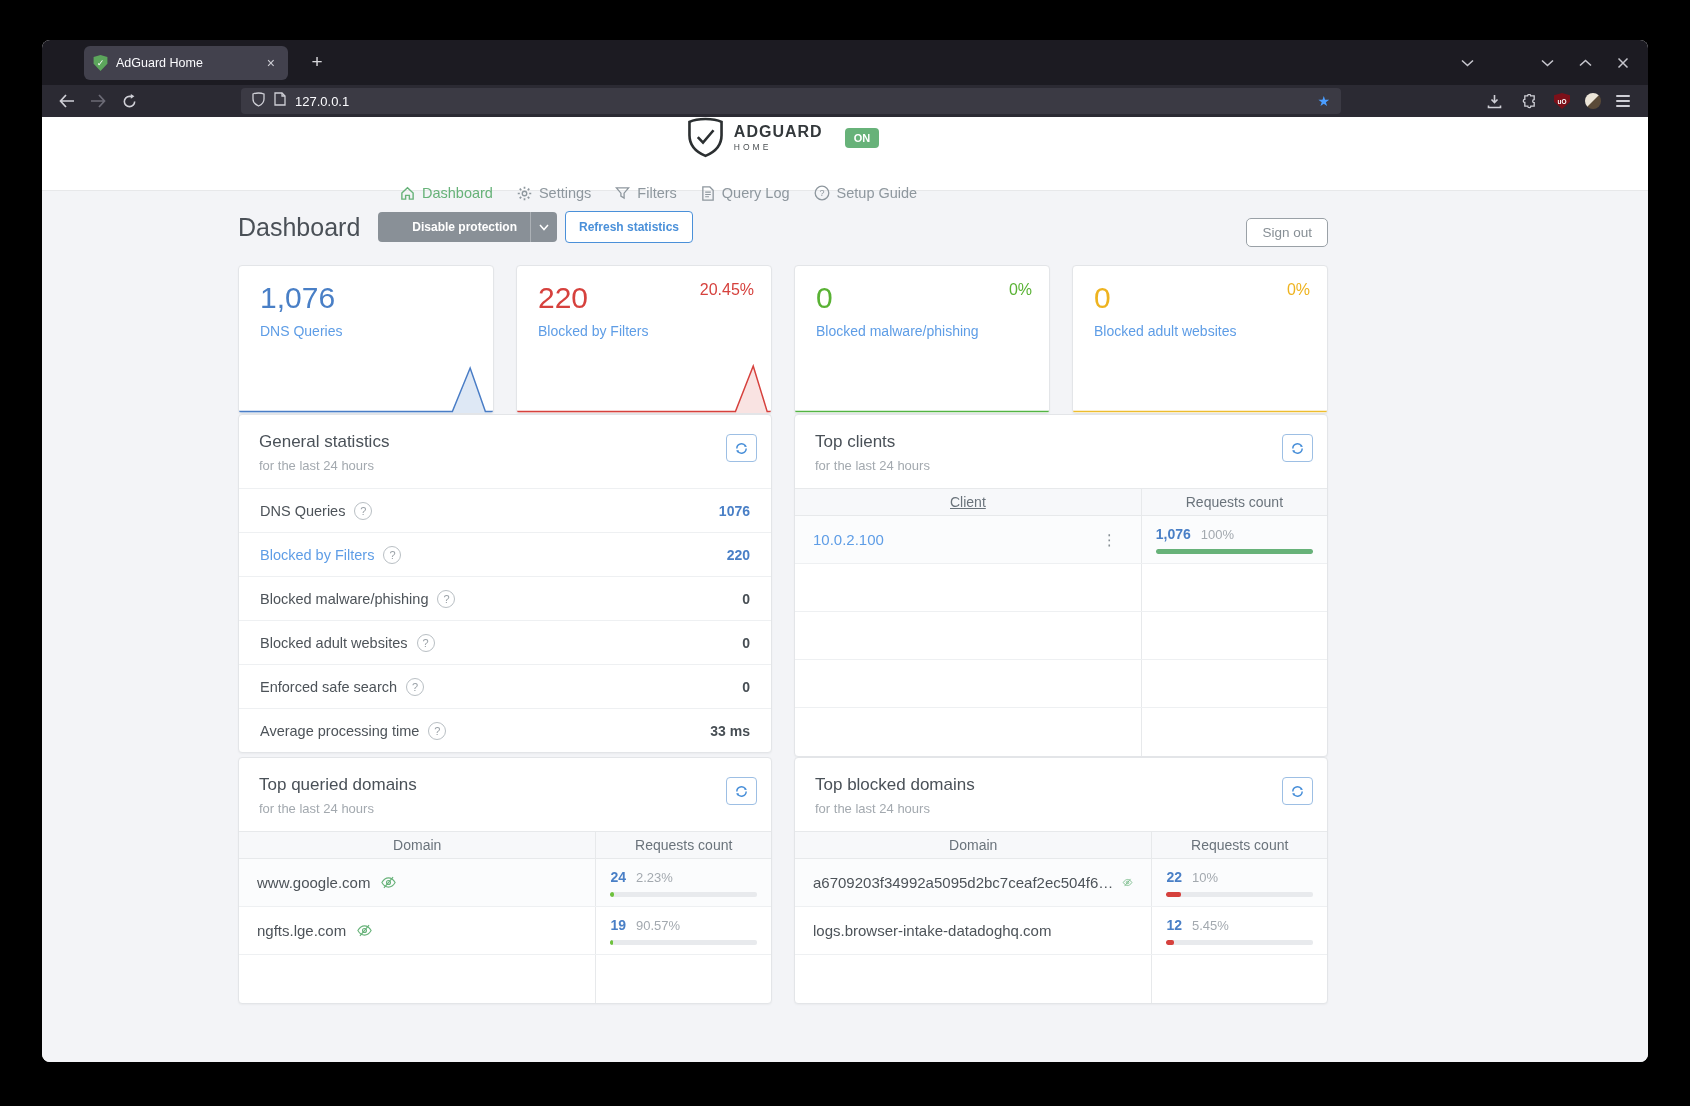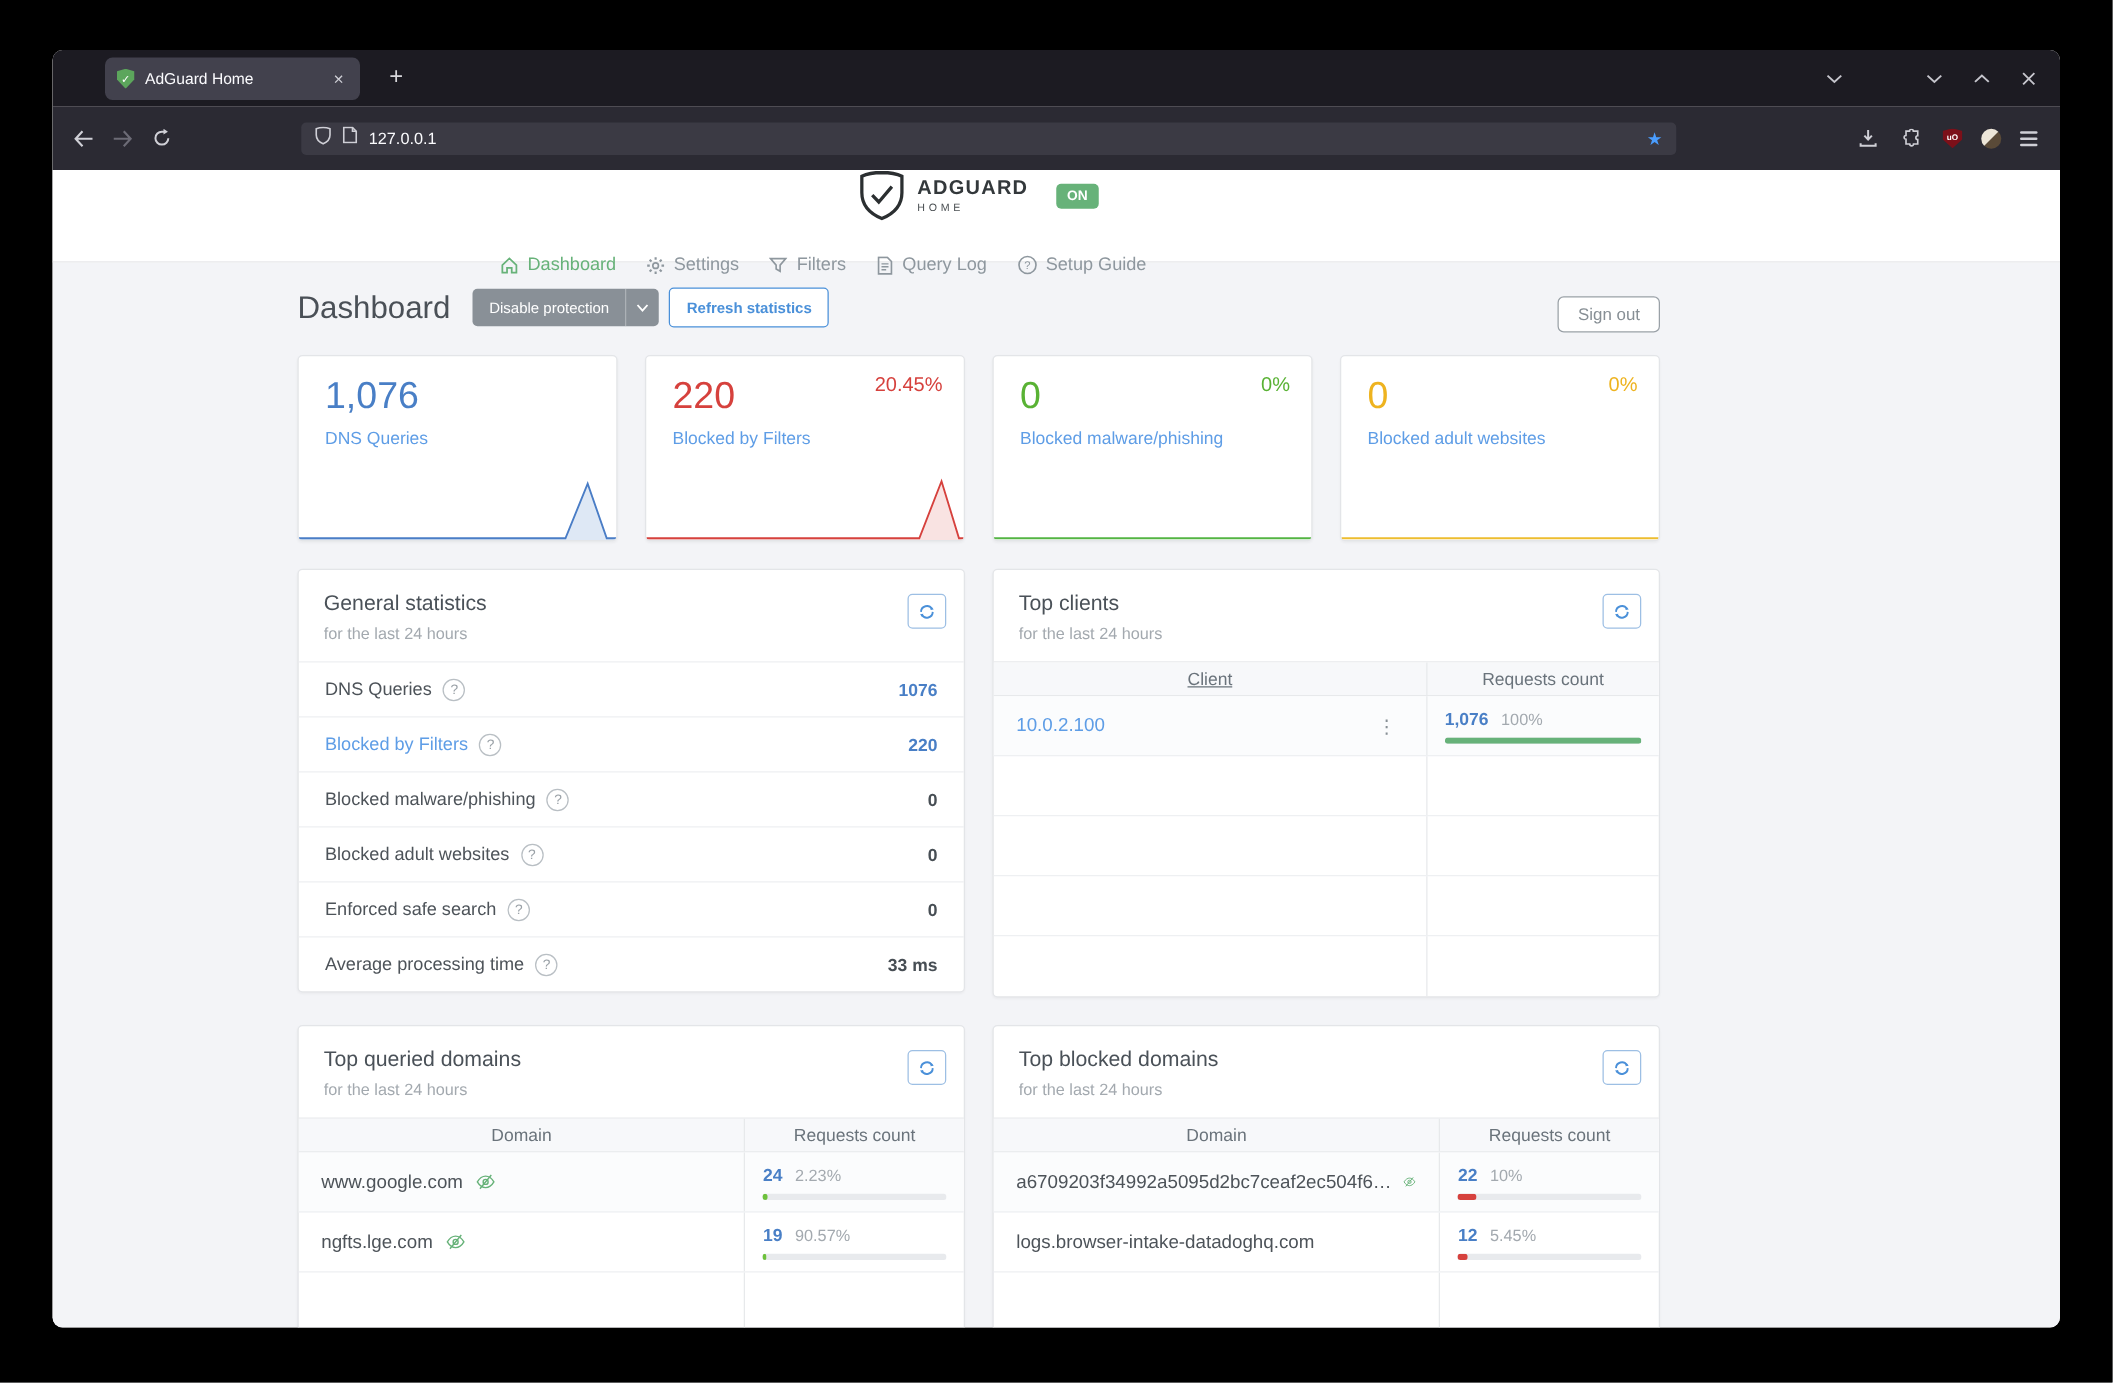--- a/index.html
+++ b/index.html
@@ -14,21 +14,21 @@
          border-radius:6px; display:flex; align-items:center; padding:0 9px; gap:8px; }
   .favicon-shield { width:15px; height:16px; background:#5ca65c; flex:0 0 auto;
     clip-path:polygon(50% 0%,96% 12%,96% 54%,50% 100%,4% 54%,4% 12%);
     display:flex; align-items:center; justify-content:center; color:#fff; font-size:9px; }
   .tab-title { color:#fbfbfe; font-size:12.5px; flex:1; white-space:nowrap; overflow:hidden; }
   .tab-close { color:#cfcfd6; font-size:14px; line-height:1; padding:2px 4px; border-radius:3px; }
   .newtab { position:absolute; left:262px; top:9px; color:#d7d7db; font-size:19px; font-weight:300;
             width:26px; height:26px; display:flex; align-items:center; justify-content:center; }
   .tabbar-ico { position:absolute; top:14px; width:20px; height:18px; display:flex;
                 align-items:center; justify-content:center; color:#c5c5cc; }
-  .toolbar { height:51px; background:#2b2a33; display:flex; align-items:center; padding:0 14px;
+  .toolbar { height:32px; background:#2b2a33; display:flex; align-items:center; padding:0 14px;
              flex:0 0 auto;justify-content:center; }
   .nav-ico { width:22px; height:22px; display:flex; align-items:center; justify-content:center;
              margin-right:9px; color:#d0d0d7; }
   .nav-ico.dim { color:#6c6b76; }
   .urlbar { margin-left:92px; width:1100px; height:26px; background:#3b3a44; border-radius:4px;
             display:flex; align-items:center; padding:0 11px; gap:9px; }
   .url-text { color:#fbfbfe; font-size:13px; flex:1; }
   .star { color:#4a9dff; font-size:14px; line-height:1; }
   .tb-right { margin-left:auto; display:flex; align-items:center; gap:15px; padding-right:4px; }
   .tb-right .tico { width:20px; height:20px; display:flex; align-items:center; justify-content:center;
@@ -57,36 +57,36 @@
               font-size:14.5px; color:#8e979e; border-bottom:2px solid transparent; }
   .nav-item.active { color:#67b279; border-bottom-color:#67b279; }
   .signout { margin-left:auto; border:1px solid #9aa1a7; color:#878f95; font-size:13.5px;
              padding:6px 15px; border-radius:5px; background:#fff; }
 
   .page { padding-top:20px; }
   .title-row { display:flex; align-items:center; }
   .page-title { font-size:25px; font-weight:500; color:#4a5057; }
   .btn-disable { display:flex; margin-left:18px; background:#899097; color:#fff; border-radius:4px;
                  overflow:hidden; align-items:stretch; }
-  .btn-disable-main { padding:8px 13px; font-size:12px; font-weight:normal; }
+  .btn-disable-main { padding:8px 13px; font-size:12px; font-weight:bold;margin-left:21px; }
   .btn-disable-caret { width:27px; border-left:1px solid rgba(255,255,255,.3); display:flex;
                        align-items:center; justify-content:center; }
   .btn-refresh-stats { margin-left:8px; border:1px solid #4a90d9; color:#4a90d9; background:#fff;
                        font-size:12px; font-weight:bold; padding:8px 13px; border-radius:4px; }
 
   .cards { display:flex; gap:22px; margin-top:22px; }
   .card { flex:1; background:#fff; border:1px solid #e3e5e8; border-radius:4px; height:149px;
           position:relative; overflow:hidden; box-shadow:0 1px 2px rgba(0,0,0,.04); }
   .card-value { margin:15px 0 0 21px; font-size:30px; }
   .card-label { margin:8px 0 0 21px; font-size:14px; color:#5e9de6; }
   .card-pct { position:absolute; top:15px; right:17px; font-size:16px; }
   .c-blue{color:#497fc6} .c-red{color:#d6413d} .c-green{color:#59b234} .c-yellow{color:#eeb31f}
   .spark { position:absolute; left:0; bottom:0; width:100%; height:52px; display:block; }
 
-  .panels { display:flex; gap:22px; margin-top:22px; align-items:flex-start; }
+  .panels { display:flex; gap:22px; align-items:flex-start; }
   .panel { width:534px; background:#fff; border:1px solid #e3e5e8; border-radius:4px;
            box-shadow:0 1px 2px rgba(0,0,0,.04); position:relative; }
   .panel-head { padding:17px 20px 15px; }
   .panel-title { font-size:17px; color:#4a5158; }
   .panel-sub { font-size:13px; color:#a3a9af; margin-top:6px; }
   .btn-refresh-ico { position:absolute; top:19px; right:14px; width:31px; height:28px;
       border:1px solid #9dbfe4; border-radius:4px; background:#fff; display:flex;
       align-items:center; justify-content:center; }
 
   .stat-row { display:flex; justify-content:space-between; align-items:center; height:44px;

